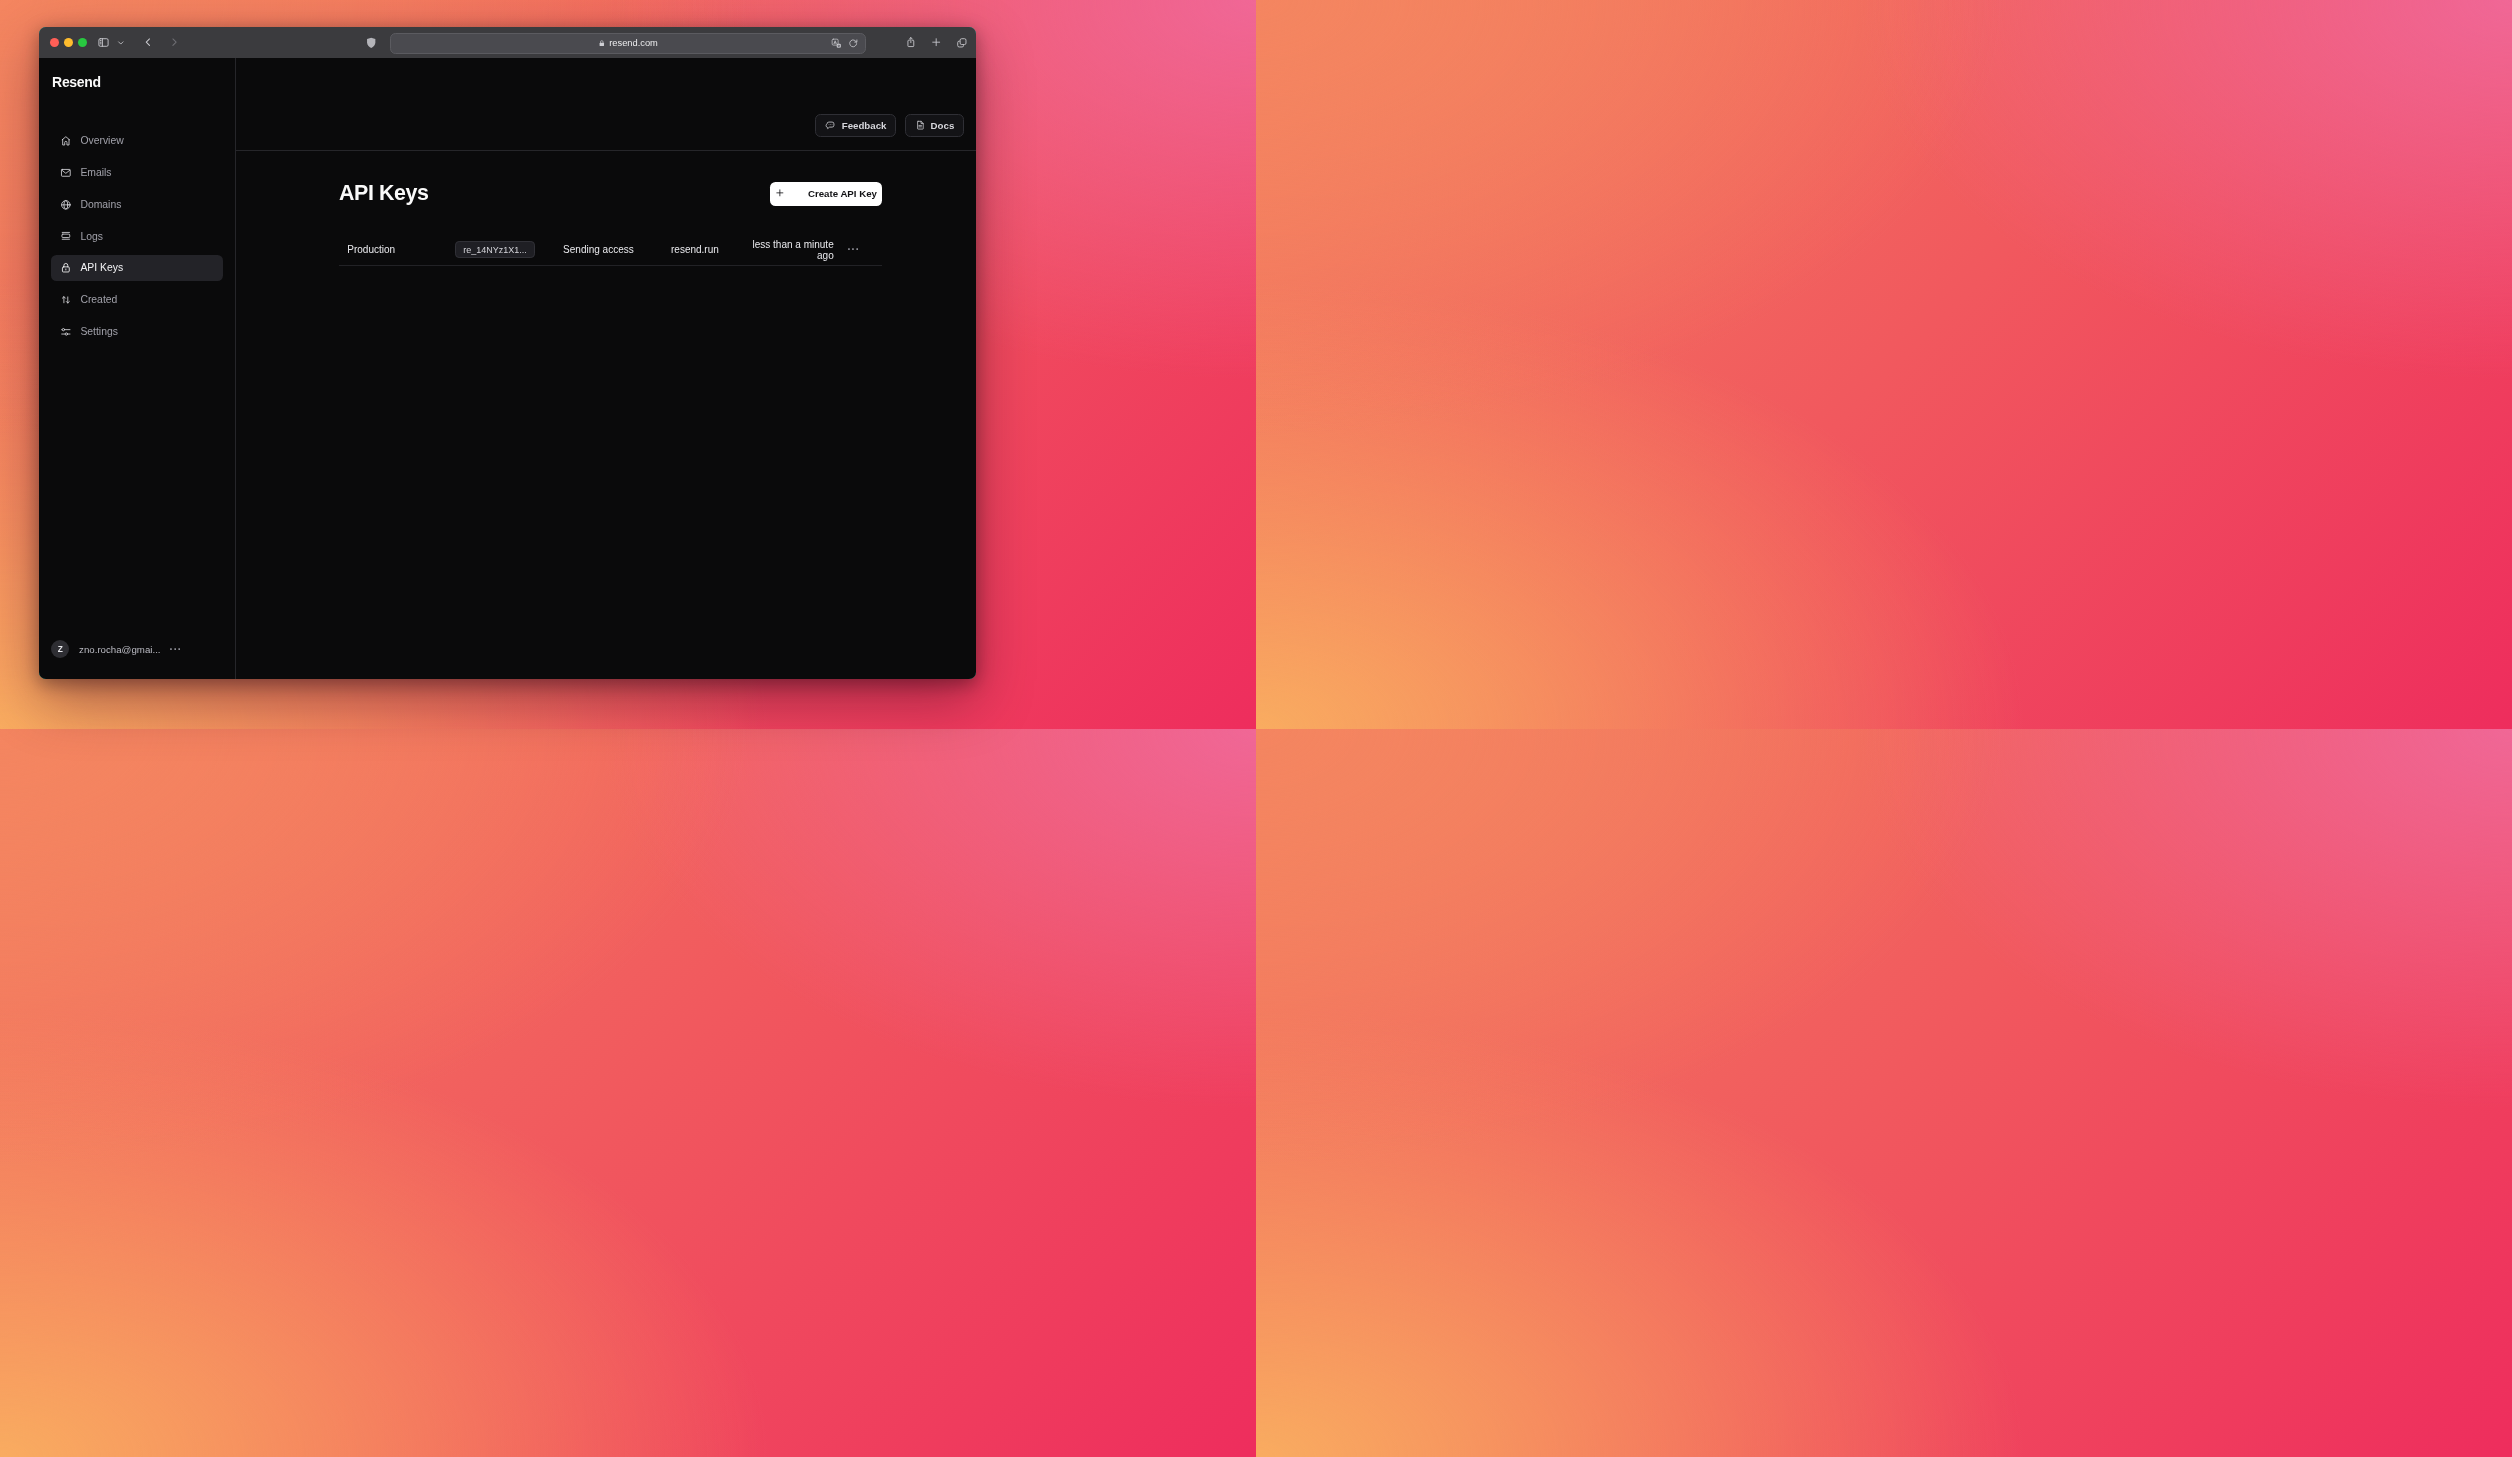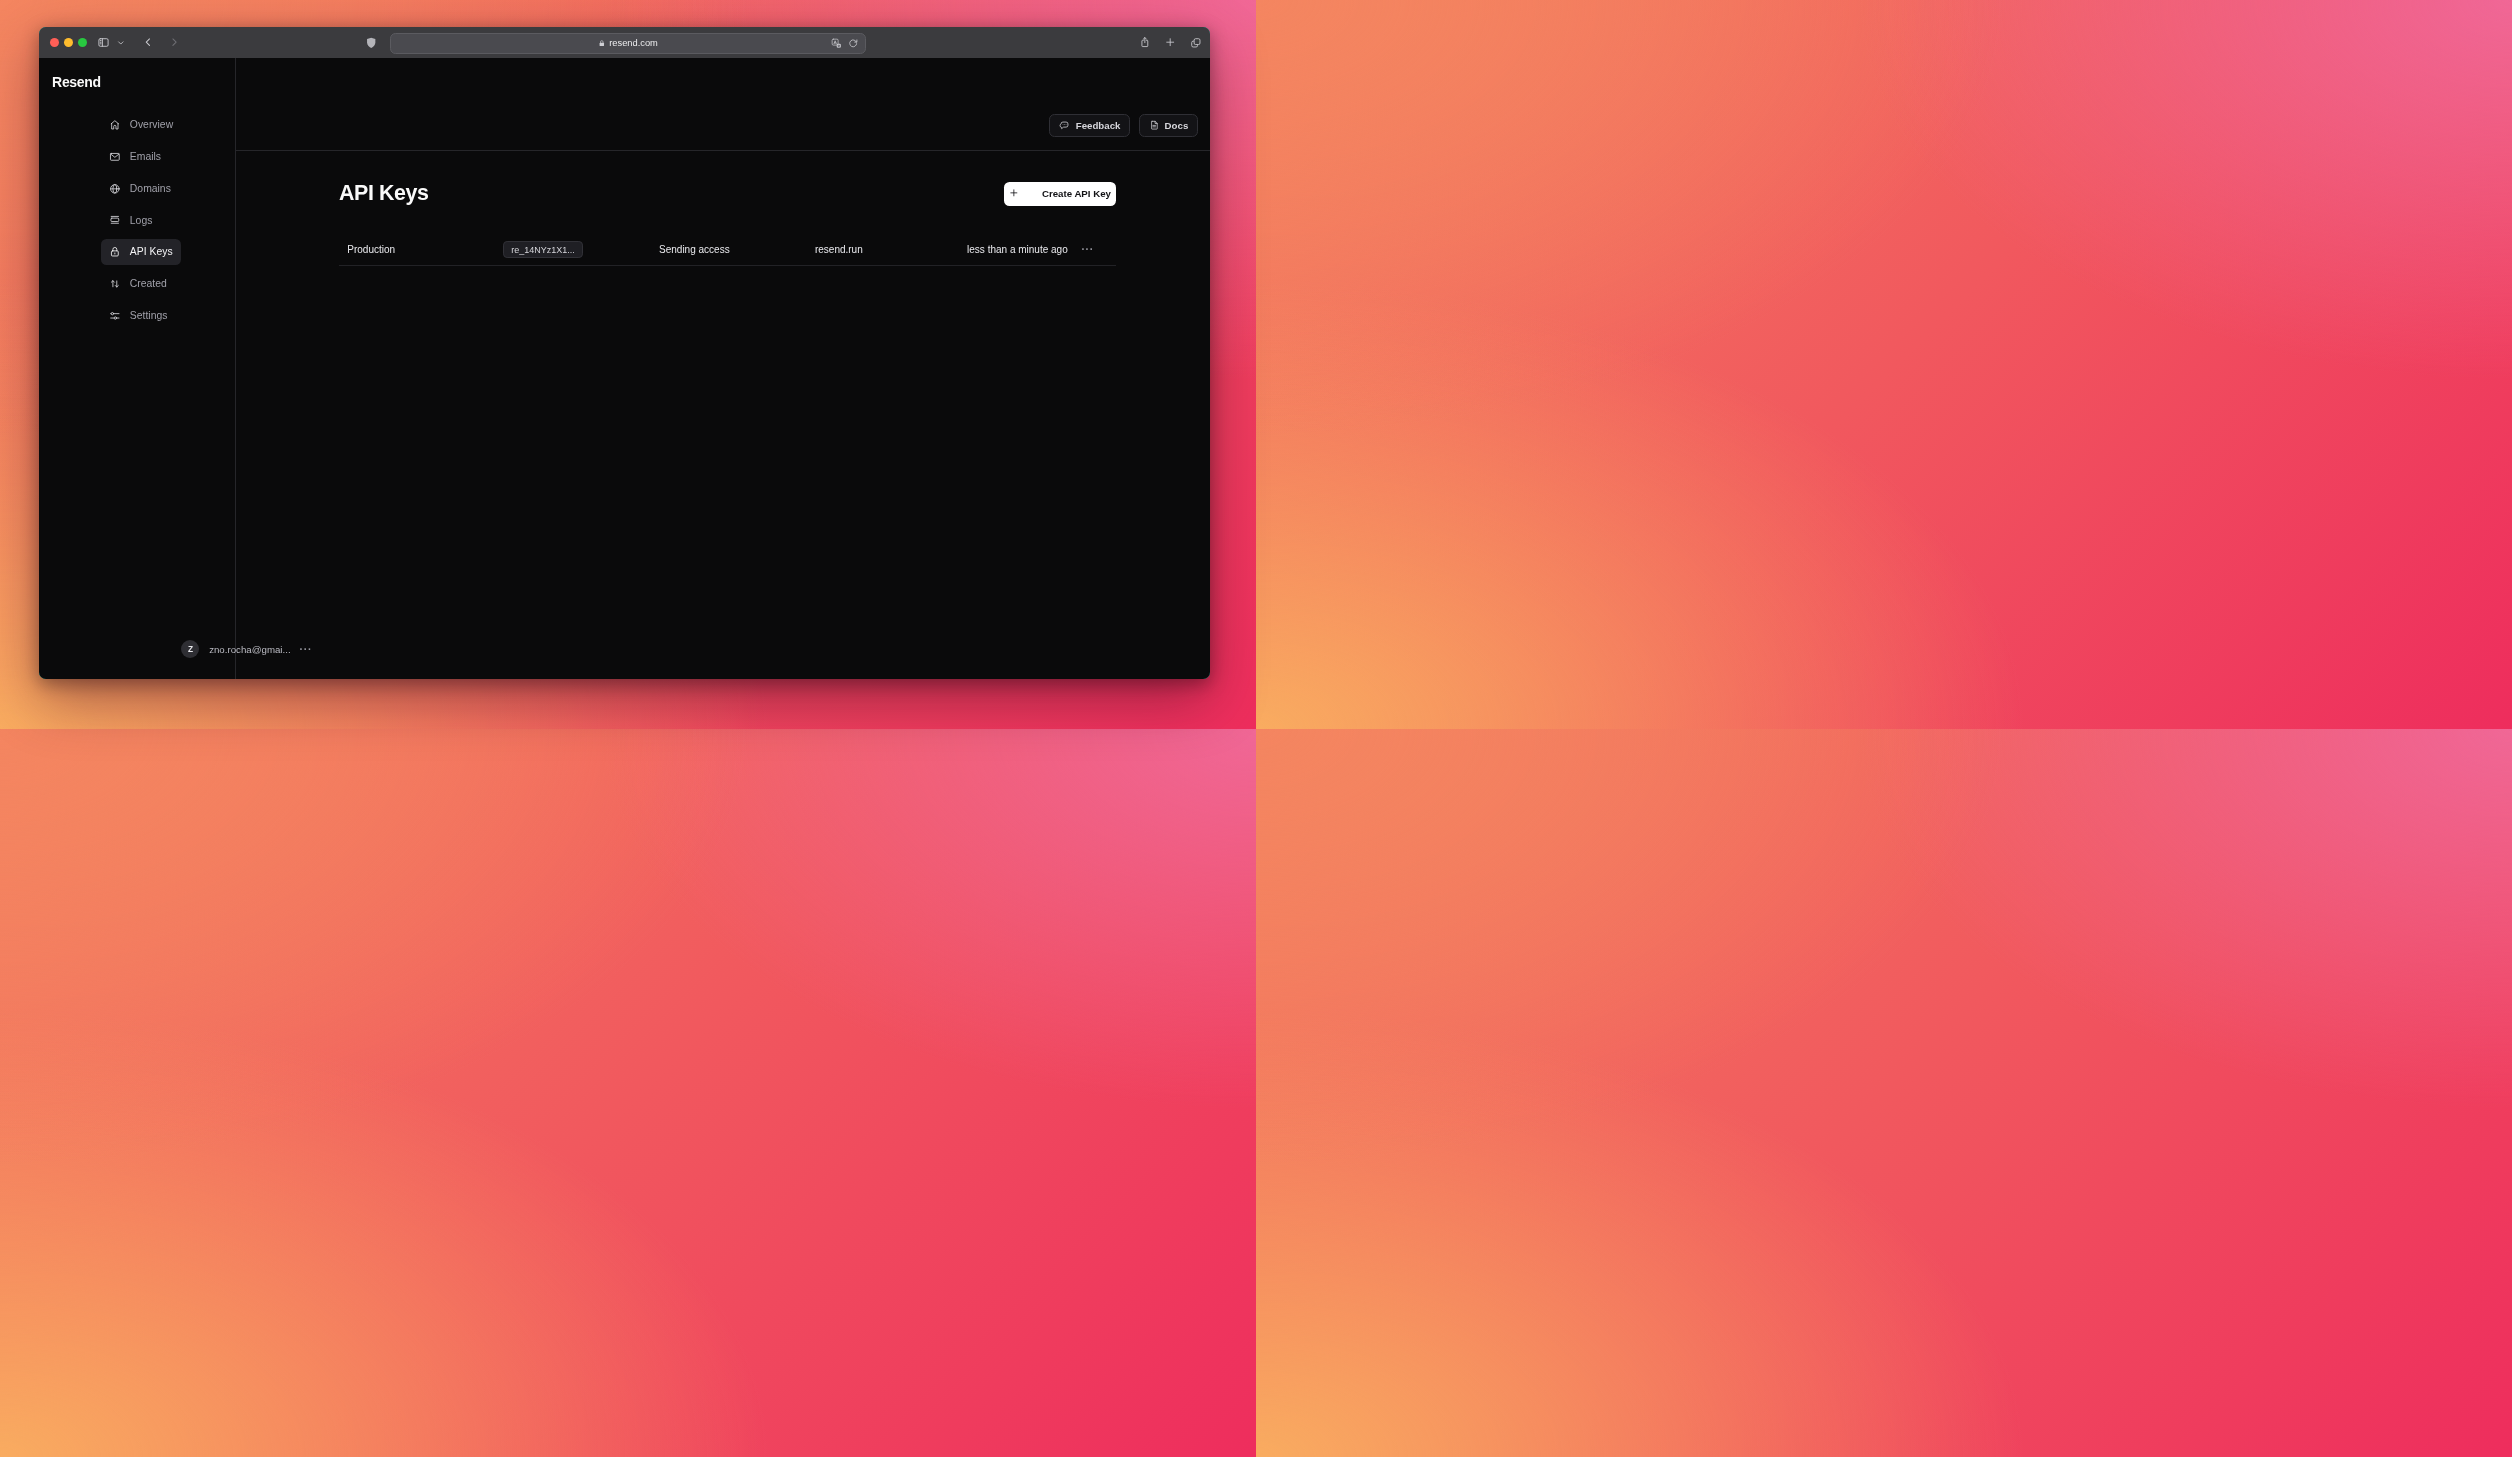--- a/index.html
+++ b/index.html
@@ -7,21 +7,21 @@
   body{
     font-family:"Liberation Sans", sans-serif;
     background-color:#F4845F;
     background-image:
       radial-gradient(85% 85% at 0% 0%,   rgba(244,133,96,1) 0%,  rgba(244,133,96,0) 70%),
       radial-gradient(80% 80% at 100% 0%, rgba(240,103,150,1) 0%, rgba(240,103,150,0) 65%),
       radial-gradient(90% 90% at 0% 100%, rgba(249,172,96,1) 0%,  rgba(249,172,96,0) 68%),
       linear-gradient(135deg,#F4845F 0%,#EE2D5D 100%);
   }
   .window{
-    position:absolute; left:39px; top:27px; width:1171px; height:652px;
+    position:absolute; left:39px; top:27px; width:937px; height:652px;
     border-radius:7px; overflow:hidden; background:#14b8a6;
     box-shadow:0 21px 55px rgba(70,10,35,.45), 0 4.1px 16.6px rgba(0,0,0,.35);
     display:flex; flex-direction:column;
   }
   
   .toolbar{ position:relative; height:31px; flex:0 0 31px; background:#3B3B3E; }
   .toolbar svg{ display:block; }
   .lights{ position:absolute; left:11px; top:11px; display:flex; gap:4.8px; }
   .light{ width:9px; height:9px; border-radius:50%; }
   .light.red{ background:#FF5F57; } .light.yellow{ background:#FEBC2E; } .light.green{ background:#28C840; }
@@ -30,21 +30,21 @@
   .urlbar{
     position:absolute; left:351px; top:5.5px; width:476px; height:21px;
     background:#4A4A4F; border:0.7px solid #5B5B60; border-radius:5.5px;
     display:flex; align-items:center; justify-content:center; color:#EDEDEF; font-size:9.3px;
   }
   .urlbar .lockwrap{ display:flex; align-items:center; gap:3.5px; color:#EDEDEF; }
   .urlbar .lock-ic{ color:#CFCFD4; }
   .urlbar .right-ics{ position:absolute; right:6.2px; top:0; height:19.3px; display:flex; align-items:center; gap:6.2px; color:#C9C9CE; }
   
   .app{ flex:1; display:flex; background:#0A0A0B; min-height:0; }
-  .sidebar{ width:197px; flex:0 0 197px; border-right:0.7px solid #26262A; display:flex; flex-direction:row; padding:16px 12.4px 0 12.4px; }
+  .sidebar{ width:197px; flex:0 0 197px; border-right:0.7px solid #26262A; display:flex; flex-direction:column; padding:16px 12.4px 0 12.4px; }
   .logo{ color:#FAFAFA; font-size:14px; font-weight:700; letter-spacing:-0.3px; padding-left:0.7px; }
   .nav{ margin-top:38px; display:flex; flex-direction:column; gap:6.2px; }
   .nav-item{
     height:25.6px; border-radius:5.5px; display:flex; align-items:center; gap:9px;
     padding:0 8.3px; color:#A1A1AA; font-size:10.4px; cursor:pointer;
   }
   .nav-item .nicon{ color:#DCDCE1; display:flex; }
   .nav-item.active{ background:#232328; color:#F4F4F6; }
   .nav-item.active .nicon{ color:#FAFAFA; }
   .user{ margin-top:auto; margin-bottom:21px; display:flex; align-items:center; }

